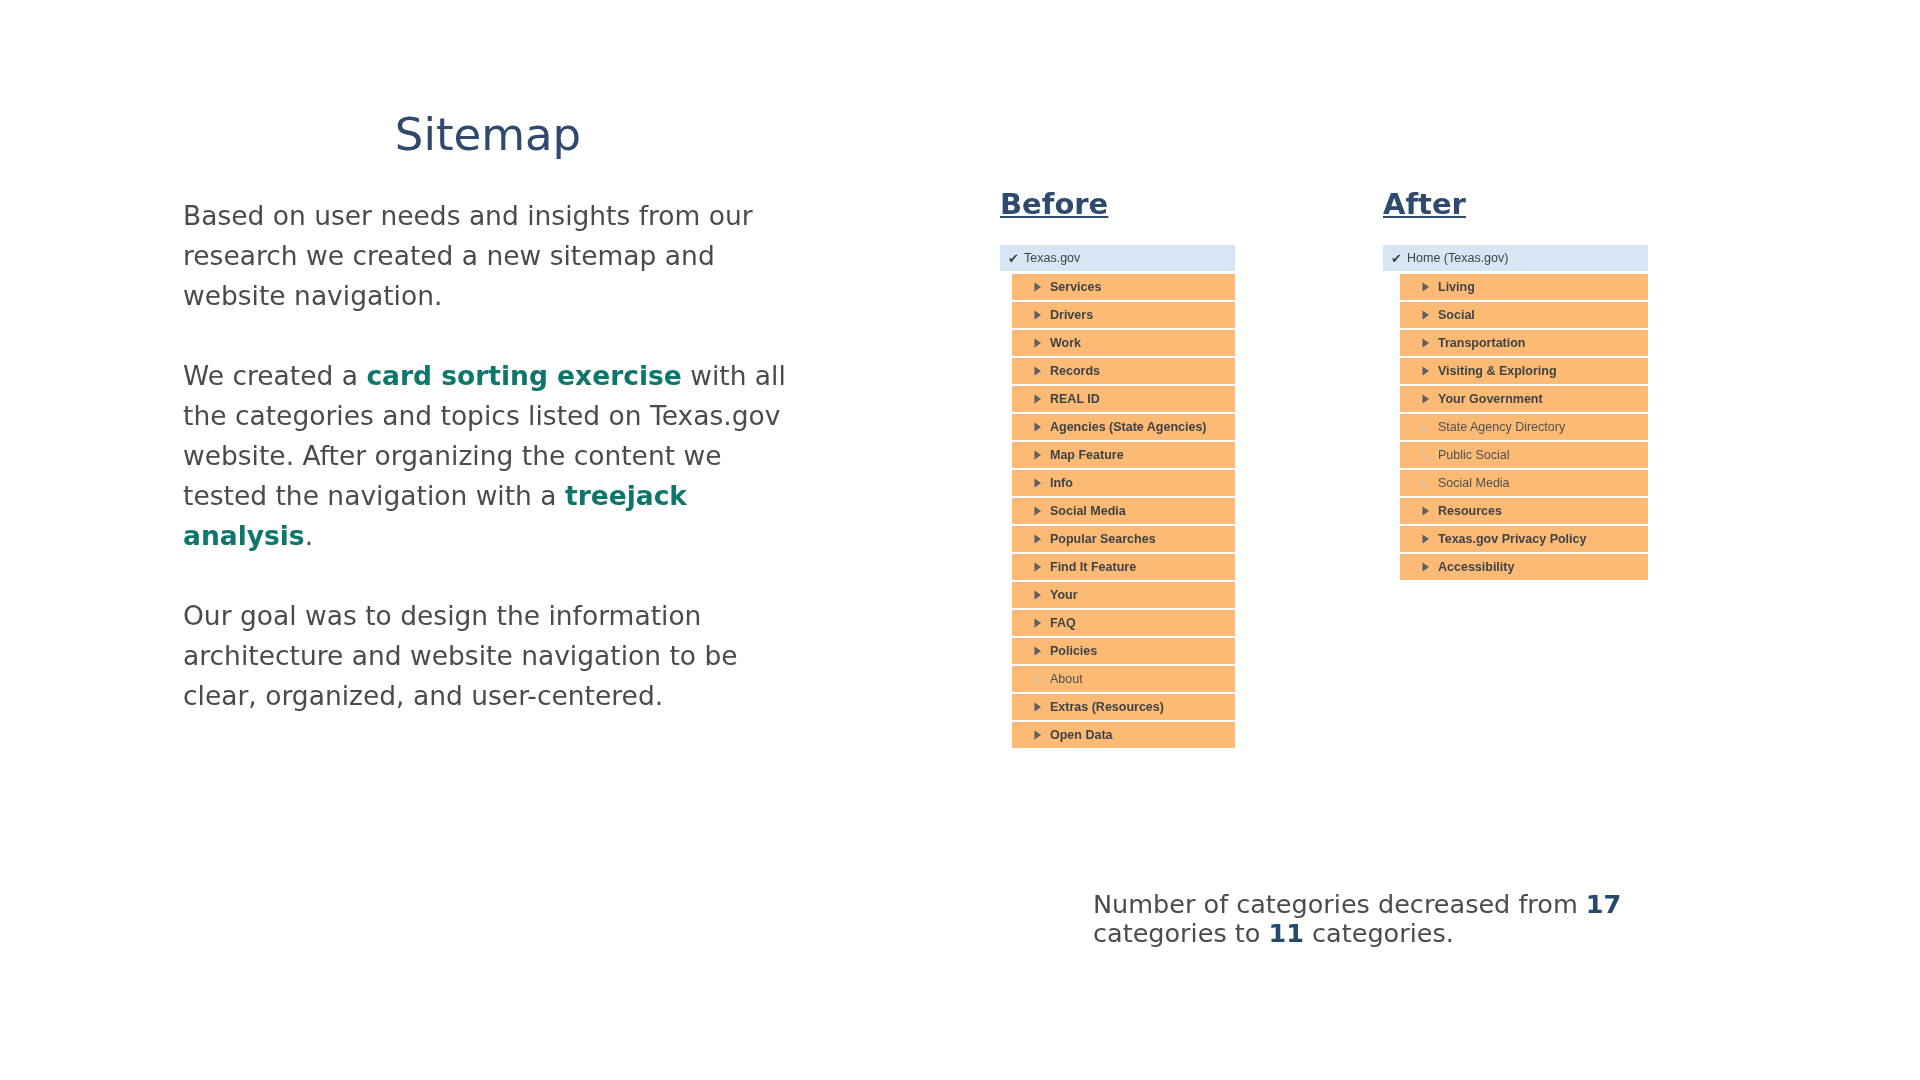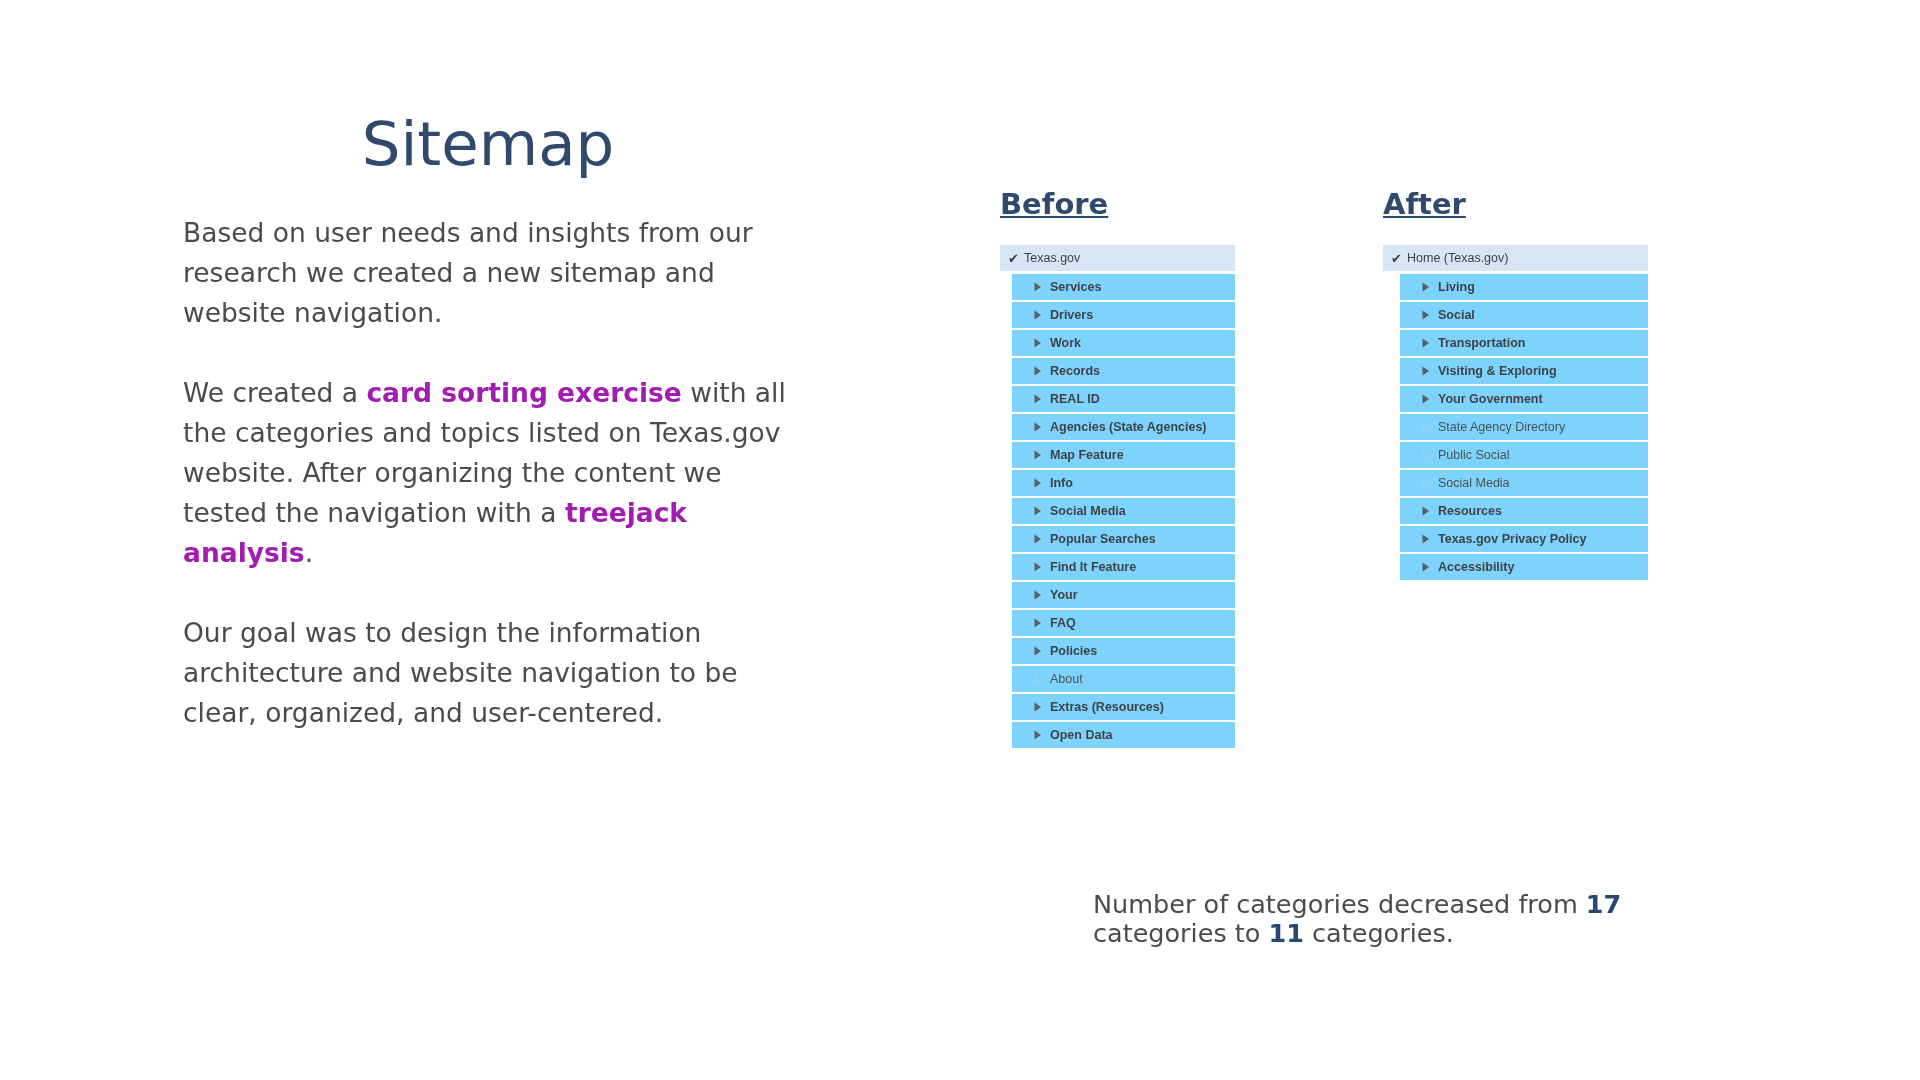--- a/index.html
+++ b/index.html
@@ -17,39 +17,39 @@
 
   
   .left-col {
     position: absolute;
     left: 183px;
     top: 110px;
     width: 610px;
   }
   .page-title {
     font-family: "DejaVu Sans", sans-serif;
-    font-size: 61px;
+    font-size: 45px;
     font-weight: 400;
     color: #2f4a6d;
     letter-spacing: 0px;
     text-align: center;
     margin: 0 0 36px 0;
     line-height: 1.1;
   }
   .body-copy {
     font-family: "DejaVu Sans", sans-serif;
     font-size: 26.5px;
     line-height: 40px;
     color: #4b4b4b;
     margin: 0 0 40px 0;
     font-weight: 400;
   }
   .body-copy:last-child { margin-bottom: 16px; }
   .hl {
-    color: #a21caf;
+    color: #0f766e;
     font-weight: 700;
   }
 
   
   .trees {
     position: absolute;
     left: 1000px;
     top: 190px;
     width: 700px;
   }
@@ -75,21 +75,21 @@
     flex-direction: column;
   }
   .tree-row {
     height: 26px;
     display: flex;
     align-items: center;
     box-sizing: border-box;
     font-size: 12.5px;
     color: #3f4347;
     margin-bottom: 2px;
-    background: #7dd3fc;
+    background: #fdba74;
   }
   .tree-row.root {
     background: #d6e6f5;
     color: #3f4347;
     font-weight: 400;
     padding-left: 8px;
     margin-bottom: 3px;
   }
   .tree-row.child {
     font-weight: 700;

